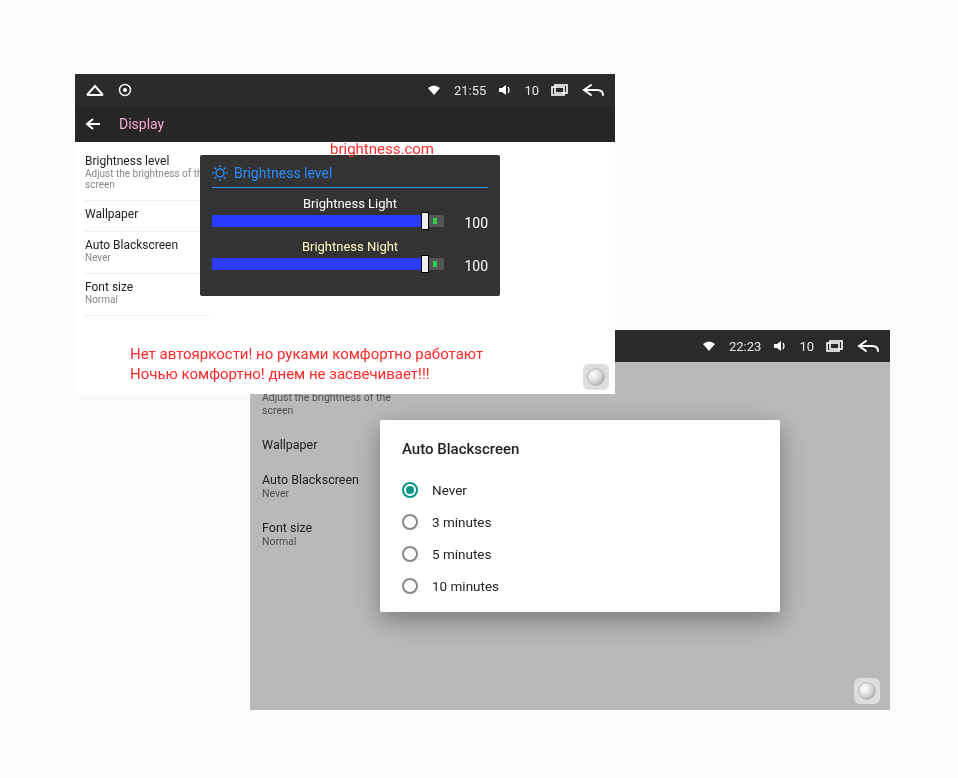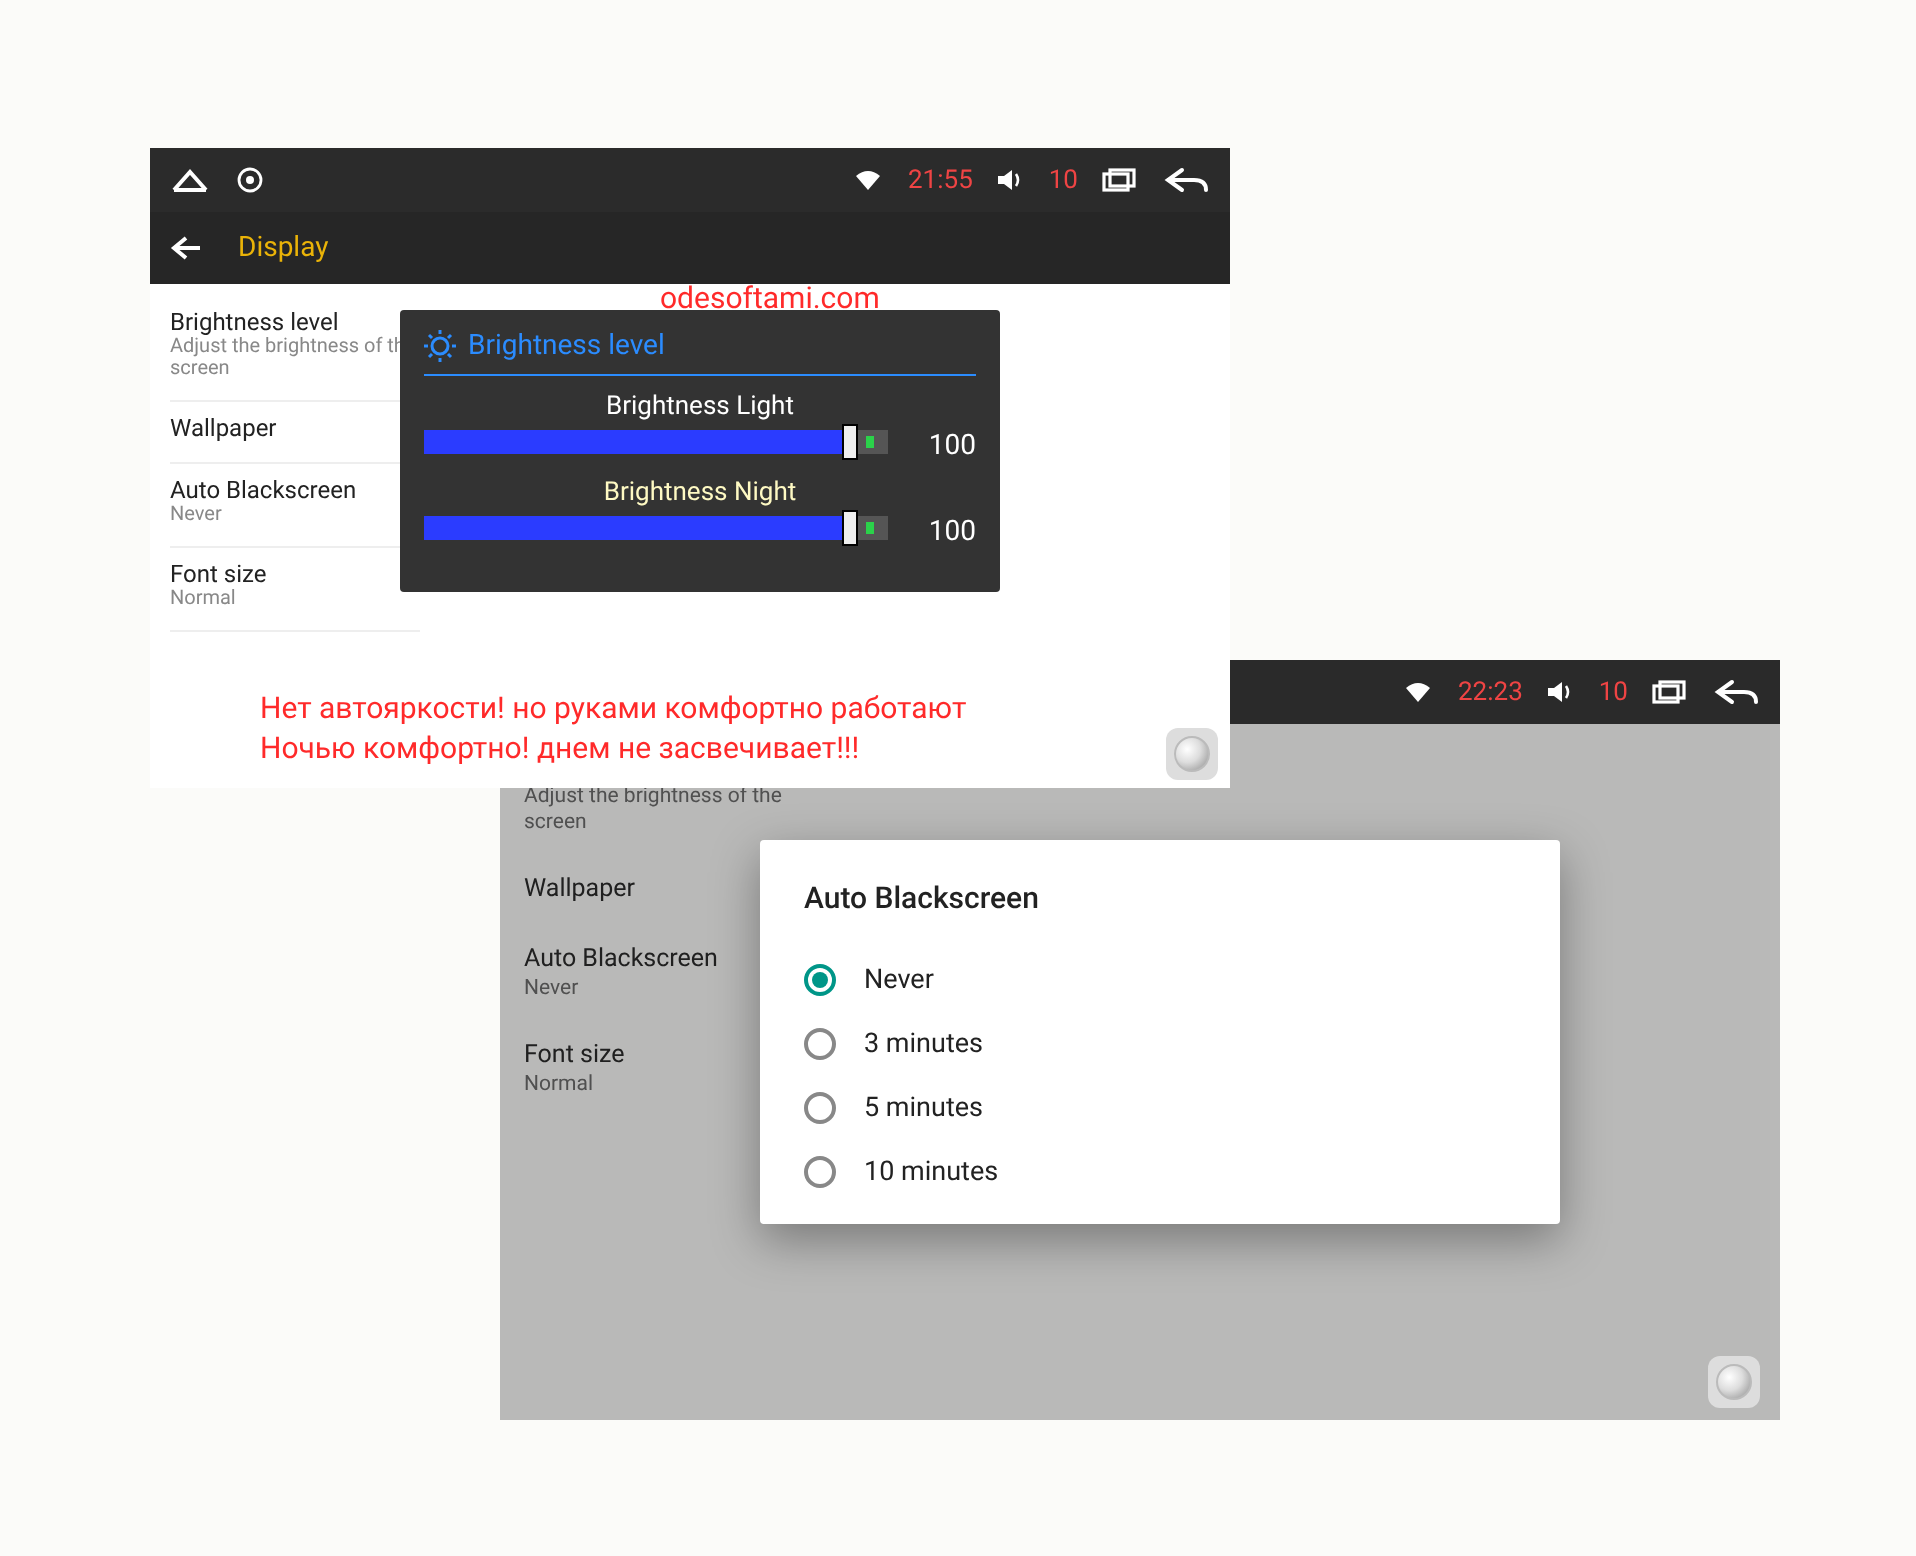--- a/index.html
+++ b/index.html
@@ -1,23 +1,23 @@
 <!DOCTYPE html>
 <html><head>
 <meta charset="utf-8">
 <style>
   * { box-sizing: border-box; margin: 0; padding: 0; font-family: Roboto, Arial, sans-serif; }
   body { background: #fbfbf9; width: 958px; height: 778px; position: relative; overflow: hidden; }
 
   
   .shot1 { position: absolute; left: 75px; top: 74px; width: 540px; height: 320px; background: #fff; }
-  .statusbar { height: 32px; background: #2b2b2b; color: #ef4444; display: flex; align-items: center; padding: 0 10px; font-size: 13px; }
+  .statusbar { height: 32px; background: #2b2b2b; color: #e5e5e5; display: flex; align-items: center; padding: 0 10px; font-size: 13px; }
   .sb-left { display: flex; align-items: center; gap: 12px; }
   .sb-right { margin-left: auto; display: flex; align-items: center; gap: 12px; }
-  .appbar { height: 36px; background: #262626; color: #eab308; display: flex; align-items: center; padding: 0 10px; font-size: 14px; gap: 18px; }
+  .appbar { height: 36px; background: #262626; color: #f9a8d4; display: flex; align-items: center; padding: 0 10px; font-size: 14px; gap: 18px; }
   .settings-body { display: flex; height: calc(100% - 68px); }
   .settings-col { width: 135px; padding: 6px 0 0 10px; }
   .setting-item { padding: 6px 0 10px 0; border-bottom: 1px solid #eee; }
   .setting-item .ti { font-size: 12px; color: #222; }
   .setting-item .sub { font-size: 10px; color: #888; }
 
   .dialog1 { position: absolute; left: 200px; top: 155px; width: 300px; background: #333; color: #fff; padding: 10px 12px 14px 12px; border-radius: 2px; }
   .dlg1-title { color: #2b8cff; font-size: 14px; display: flex; align-items: center; gap: 6px; border-bottom: 1px solid #2b8cff; padding-bottom: 6px; margin-bottom: 8px; }
   .dlg1-row-label { text-align: center; font-size: 13px; margin-bottom: 4px; }
   .dlg1-row-label.night { color: #fef9c3; }
@@ -254,21 +254,21 @@
   <div class="slider-row">
     <div class="slider-track">
       <div class="slider-fill"></div>
         <div class="slider-thumb"></div>
         <div class="slider-after"></div>
     </div>
     <div class="slider-val">100</div>
   </div>
 </div>
 
-<div class="watermark1">odesoftami.com</div>
+<div class="watermark1">brightness.com</div>
 <div class="annotext">
   <div>Нет автояркости! но руками комфортно работают</div>
   <div>Ночью комфортно! днем не засвечивает!!!</div>
 </div>
 
 <div class="assist-btn" style="left:583px; top:364px;">
     <div class="inner"></div>
   </div>
 
 </body></html>

